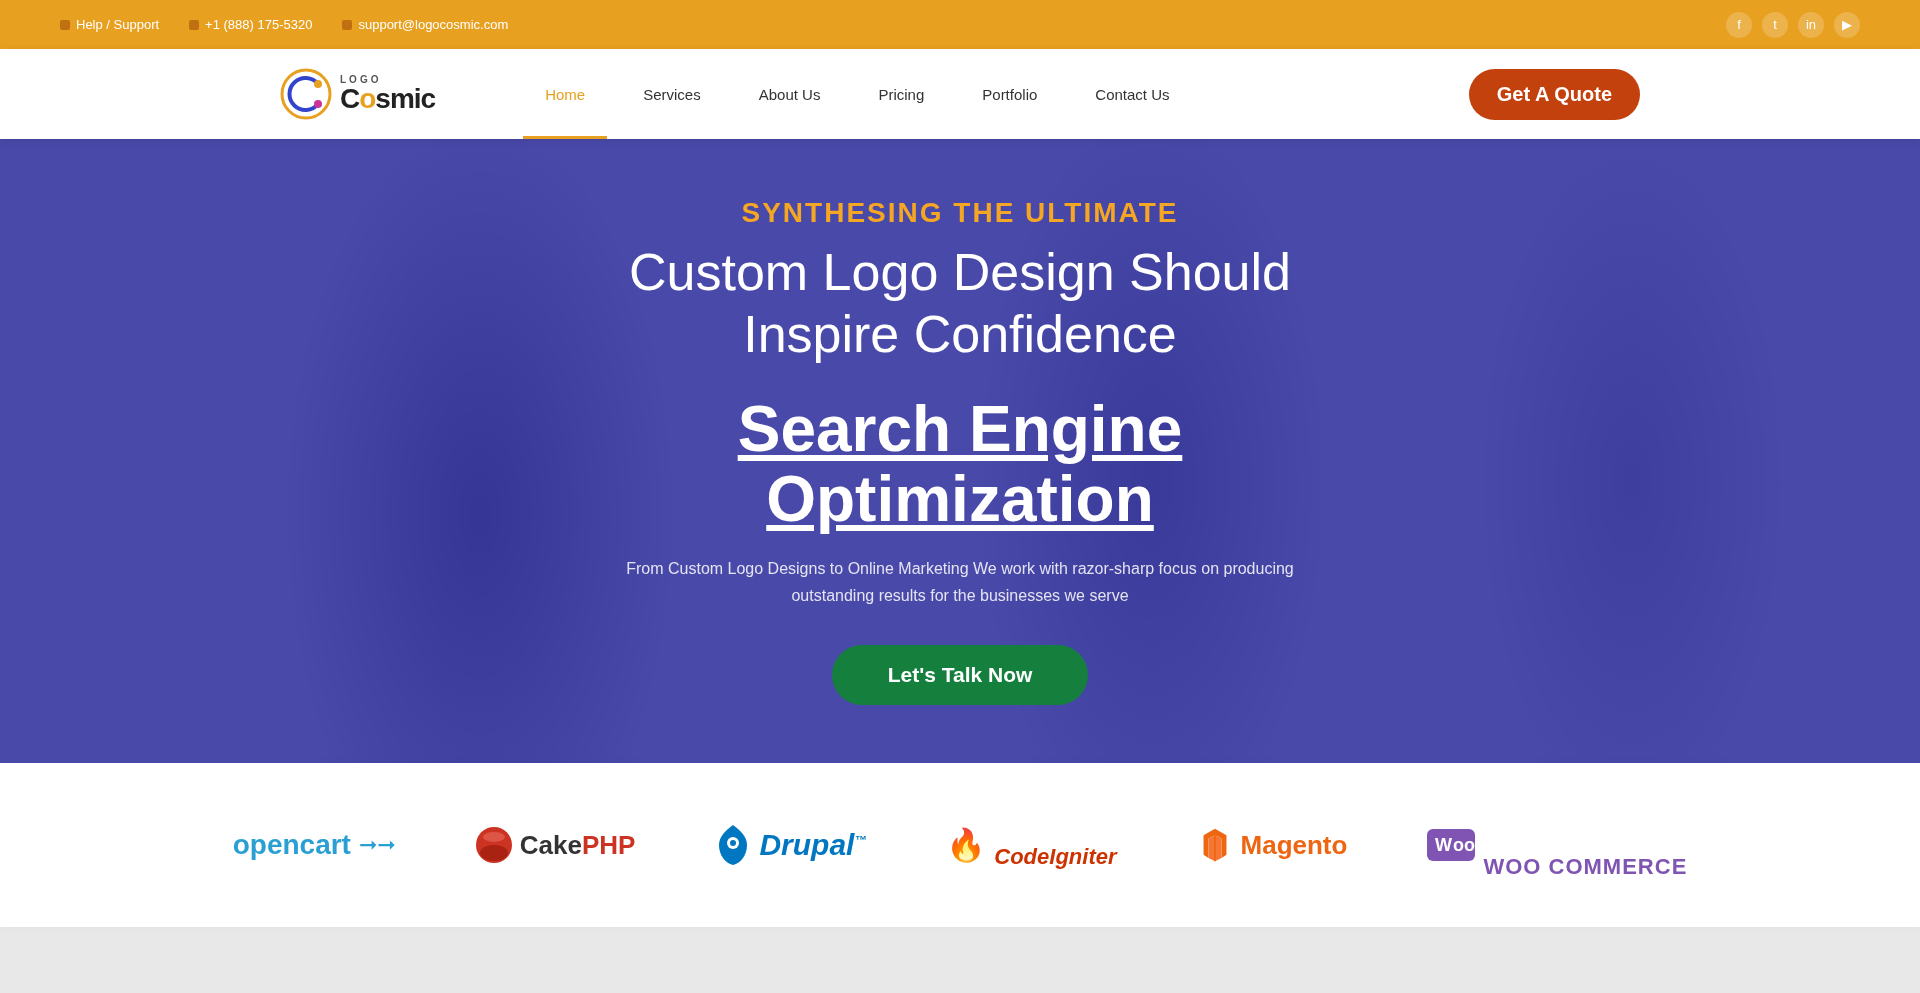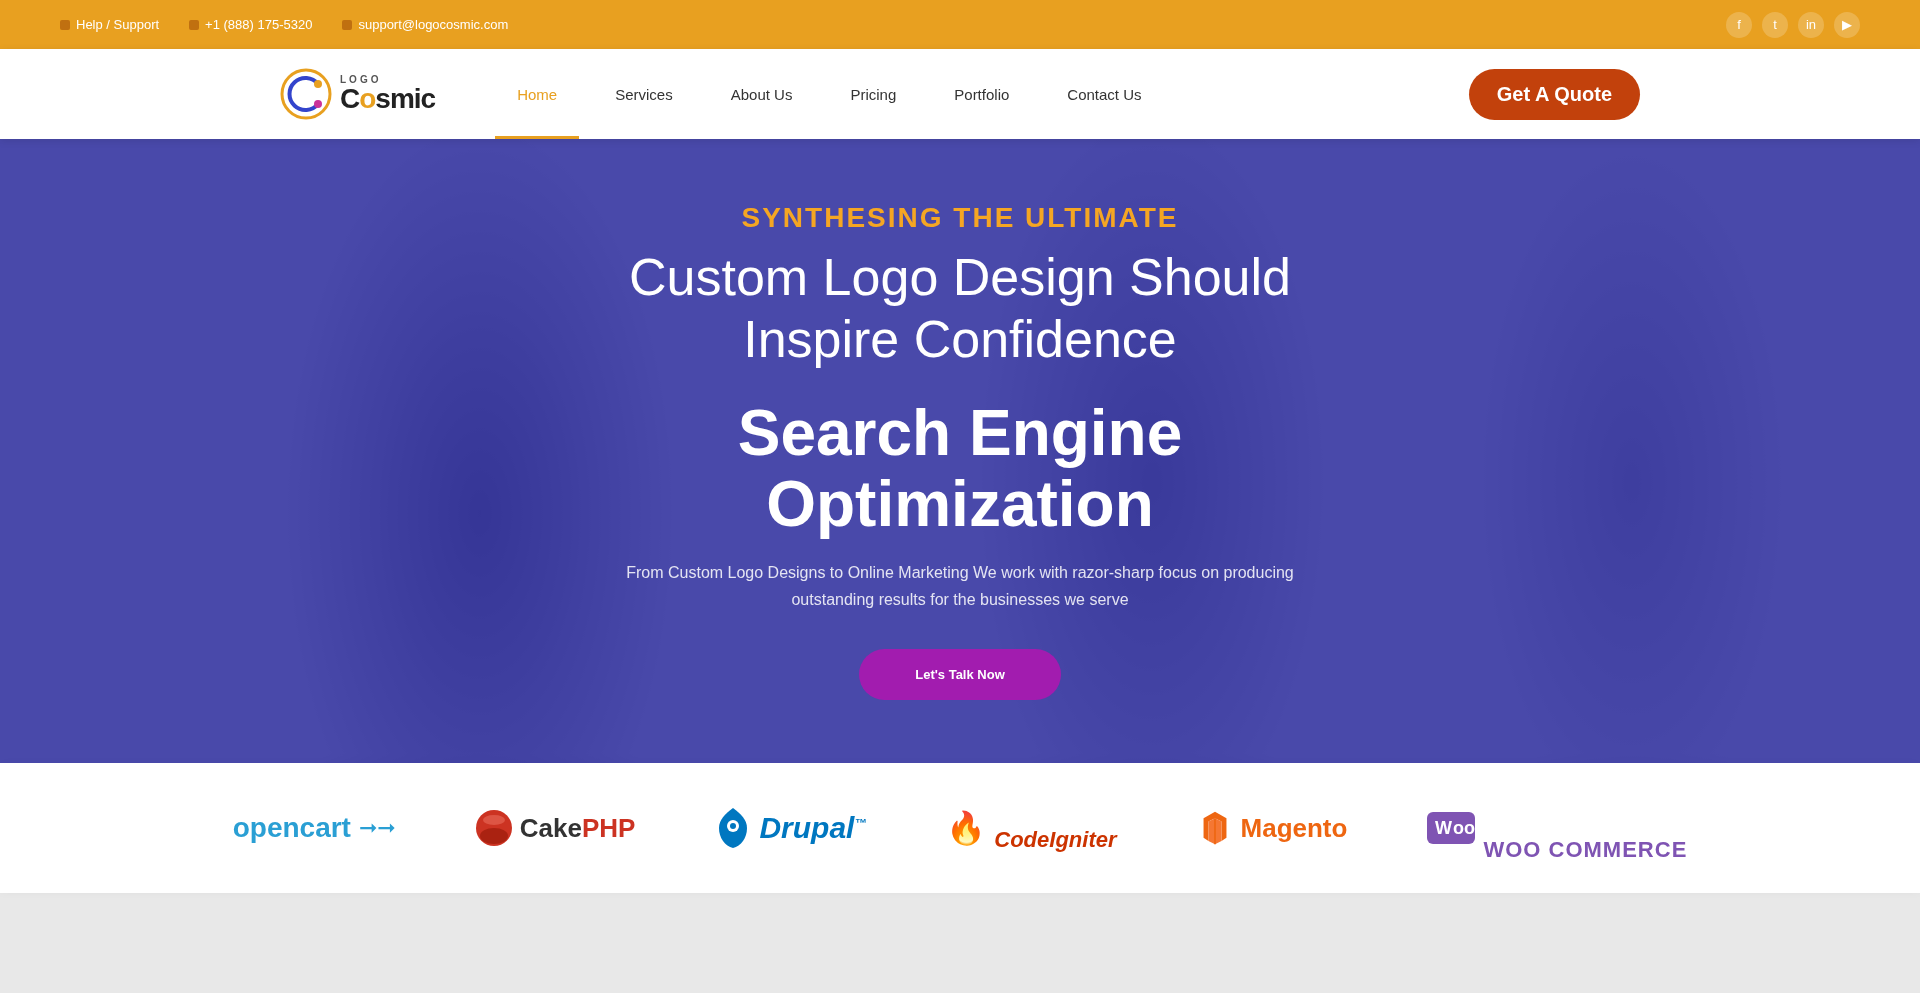--- a/index.html
+++ b/index.html
@@ -63,21 +63,21 @@
       margin: 0 auto;
       display: flex;
       align-items: center;
       height: 90px;
       padding: 0 40px;
     }
     .logo-area {
       display: flex;
       align-items: center;
       gap: 8px;
-      margin-right: 60px;
+      margin-right: 88px;
       text-decoration: none;
     }
     .logo-text-wrap {
       display: flex;
       flex-direction: column;
       line-height: 1;
     }
     .logo-text-top {
       font-size: 10px;
       letter-spacing: 3px;
@@ -182,46 +182,47 @@
       font-weight: 400;
       line-height: 1.2;
       margin-bottom: 28px;
     }
     .hero-heading-bold {
       color: white;
       font-size: 64px;
       font-weight: 800;
       margin-bottom: 20px;
       line-height: 1.1;
+      text-decoration: underline;
     }
     .hero-desc {
       color: rgba(255,255,255,0.85);
       font-size: 16px;
       line-height: 1.7;
       margin-bottom: 36px;
       max-width: 680px;
       margin-left: auto;
       margin-right: auto;
     }
     .hero-btn {
-      background: #a21caf;
+      background: #15803d;
       color: white;
       border: none;
       padding: 18px 56px;
       border-radius: 40px;
-      font-size: 13px;
+      font-size: 21px;
       font-weight: 600;
       cursor: pointer;
       display: inline-block;
     }
 
     
     .brands-strip {
       background: white;
-      height: 130px;
+      height: 164px;
       display: flex;
       align-items: center;
       justify-content: center;
       gap: 80px;
       box-shadow: 0 -2px 10px rgba(0,0,0,0.05);
     }
     .brand-item {
       display: flex;
       align-items: center;
       gap: 8px;

